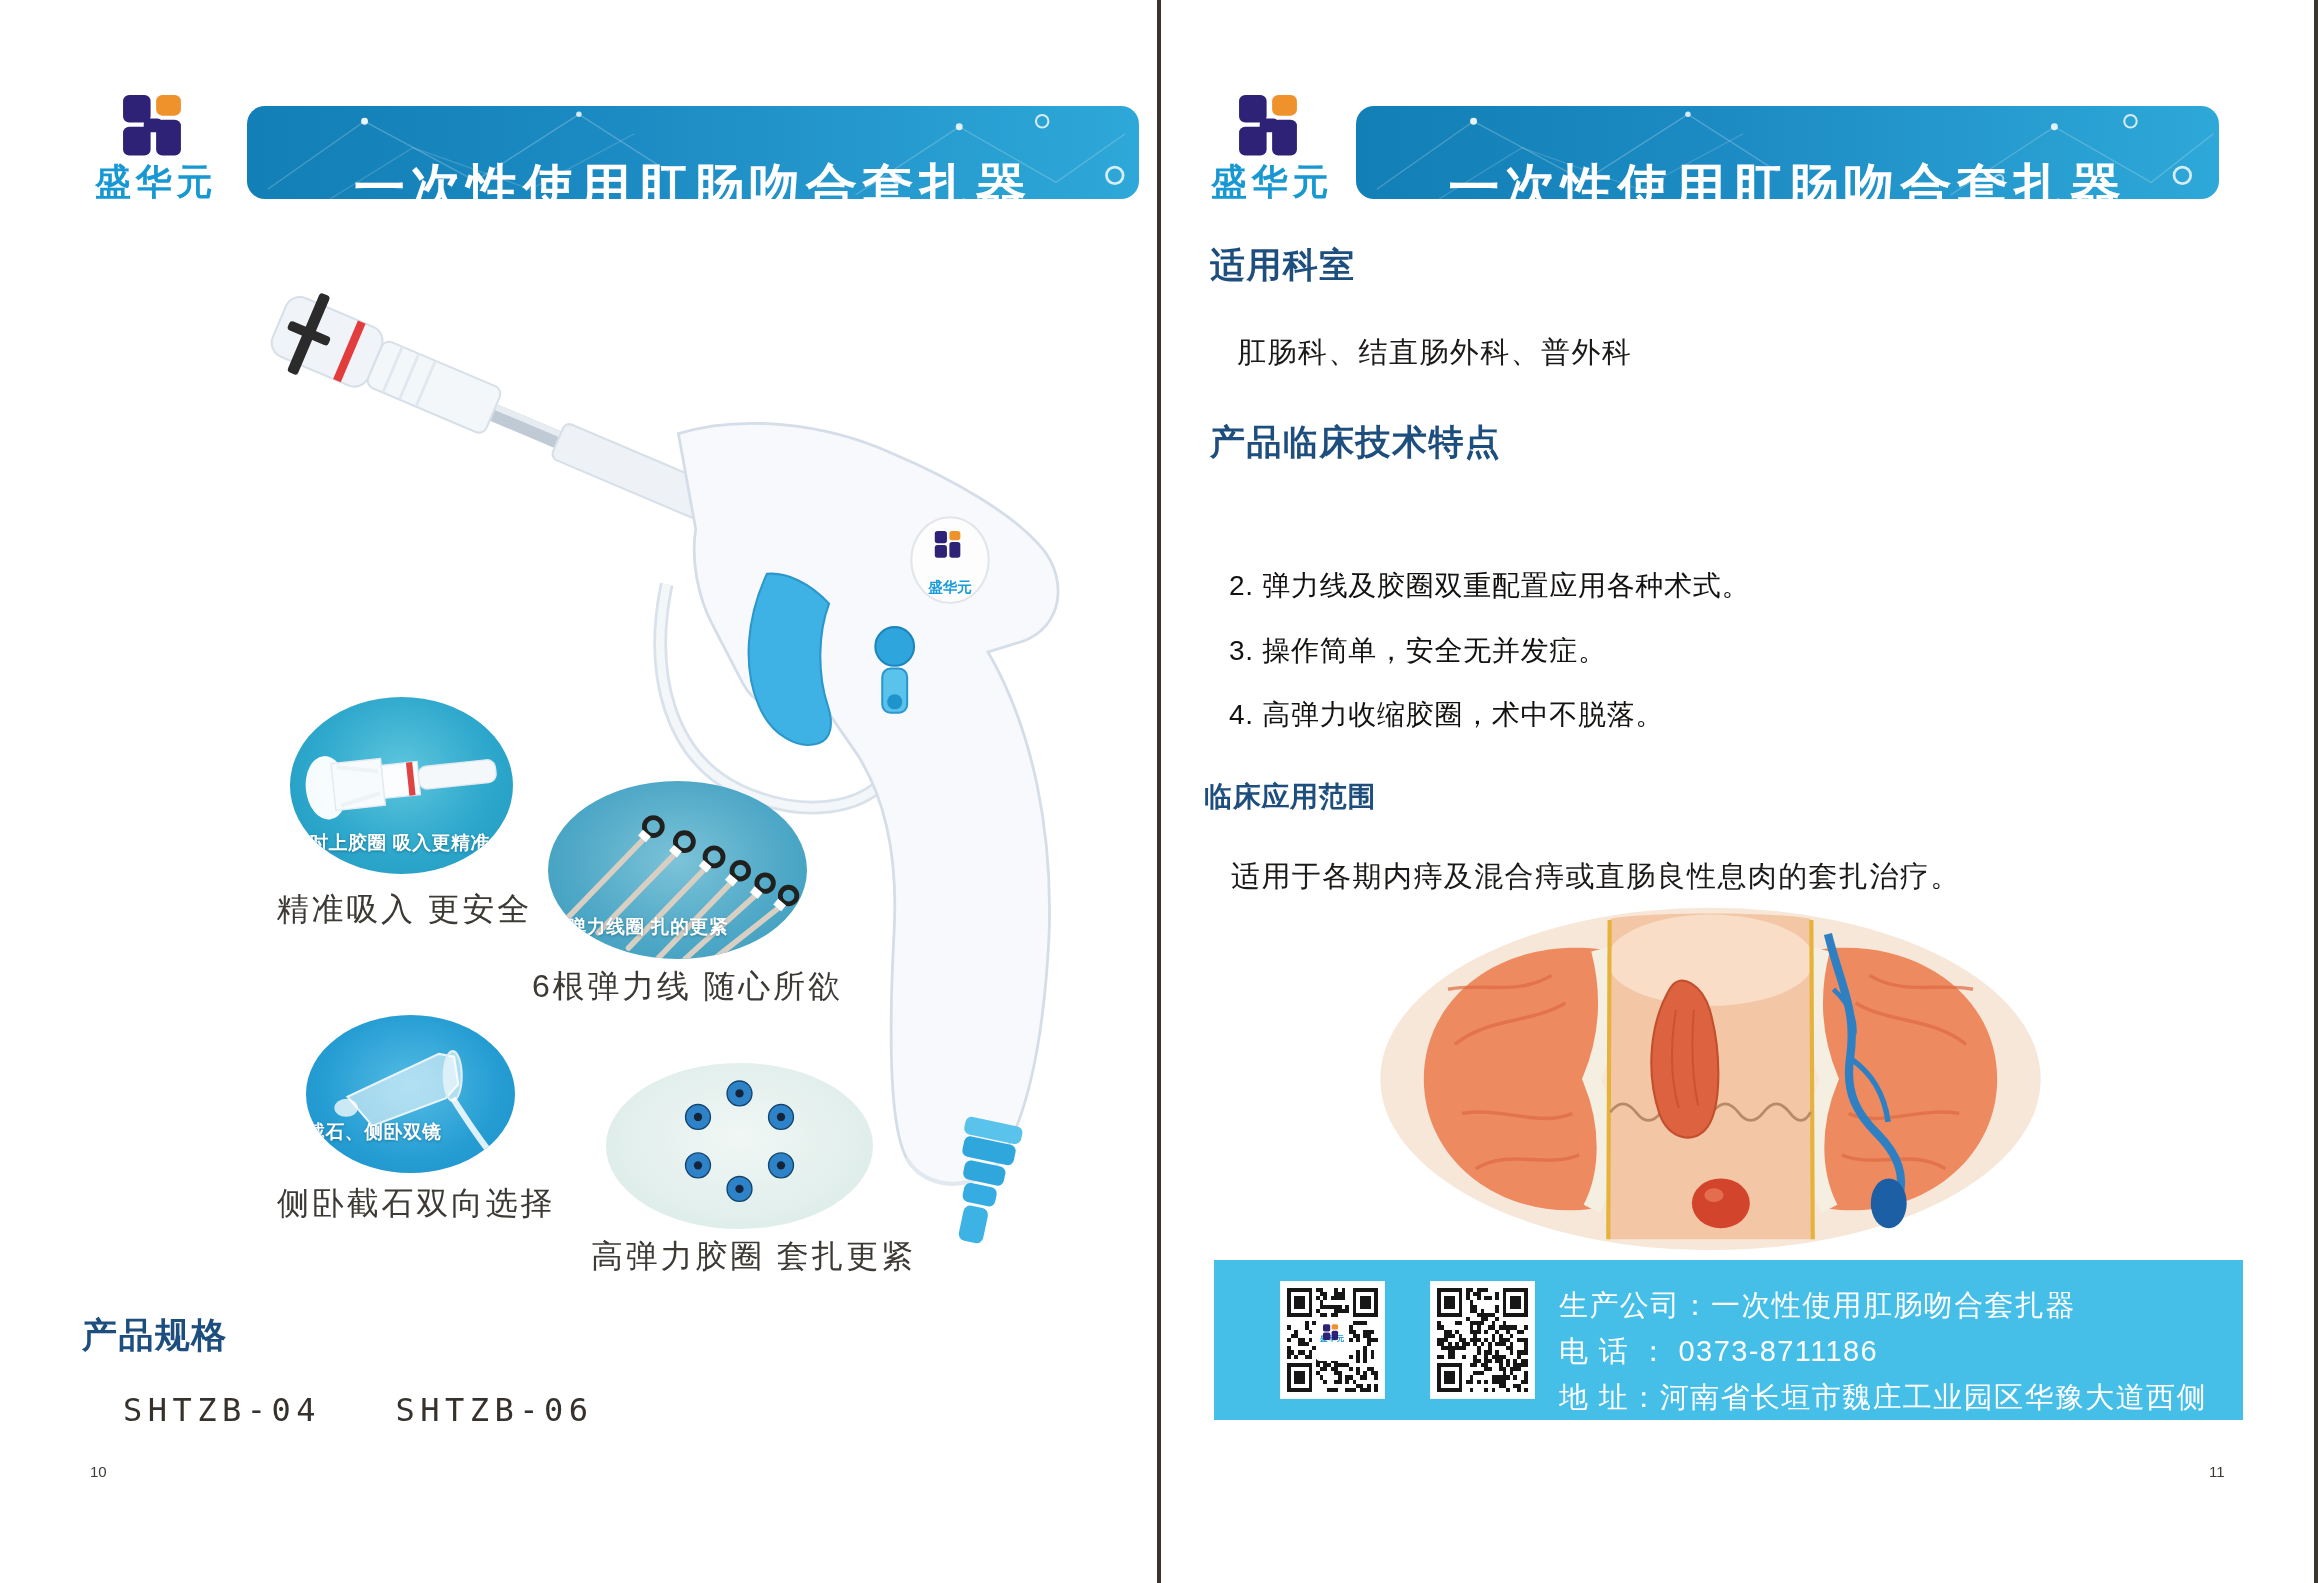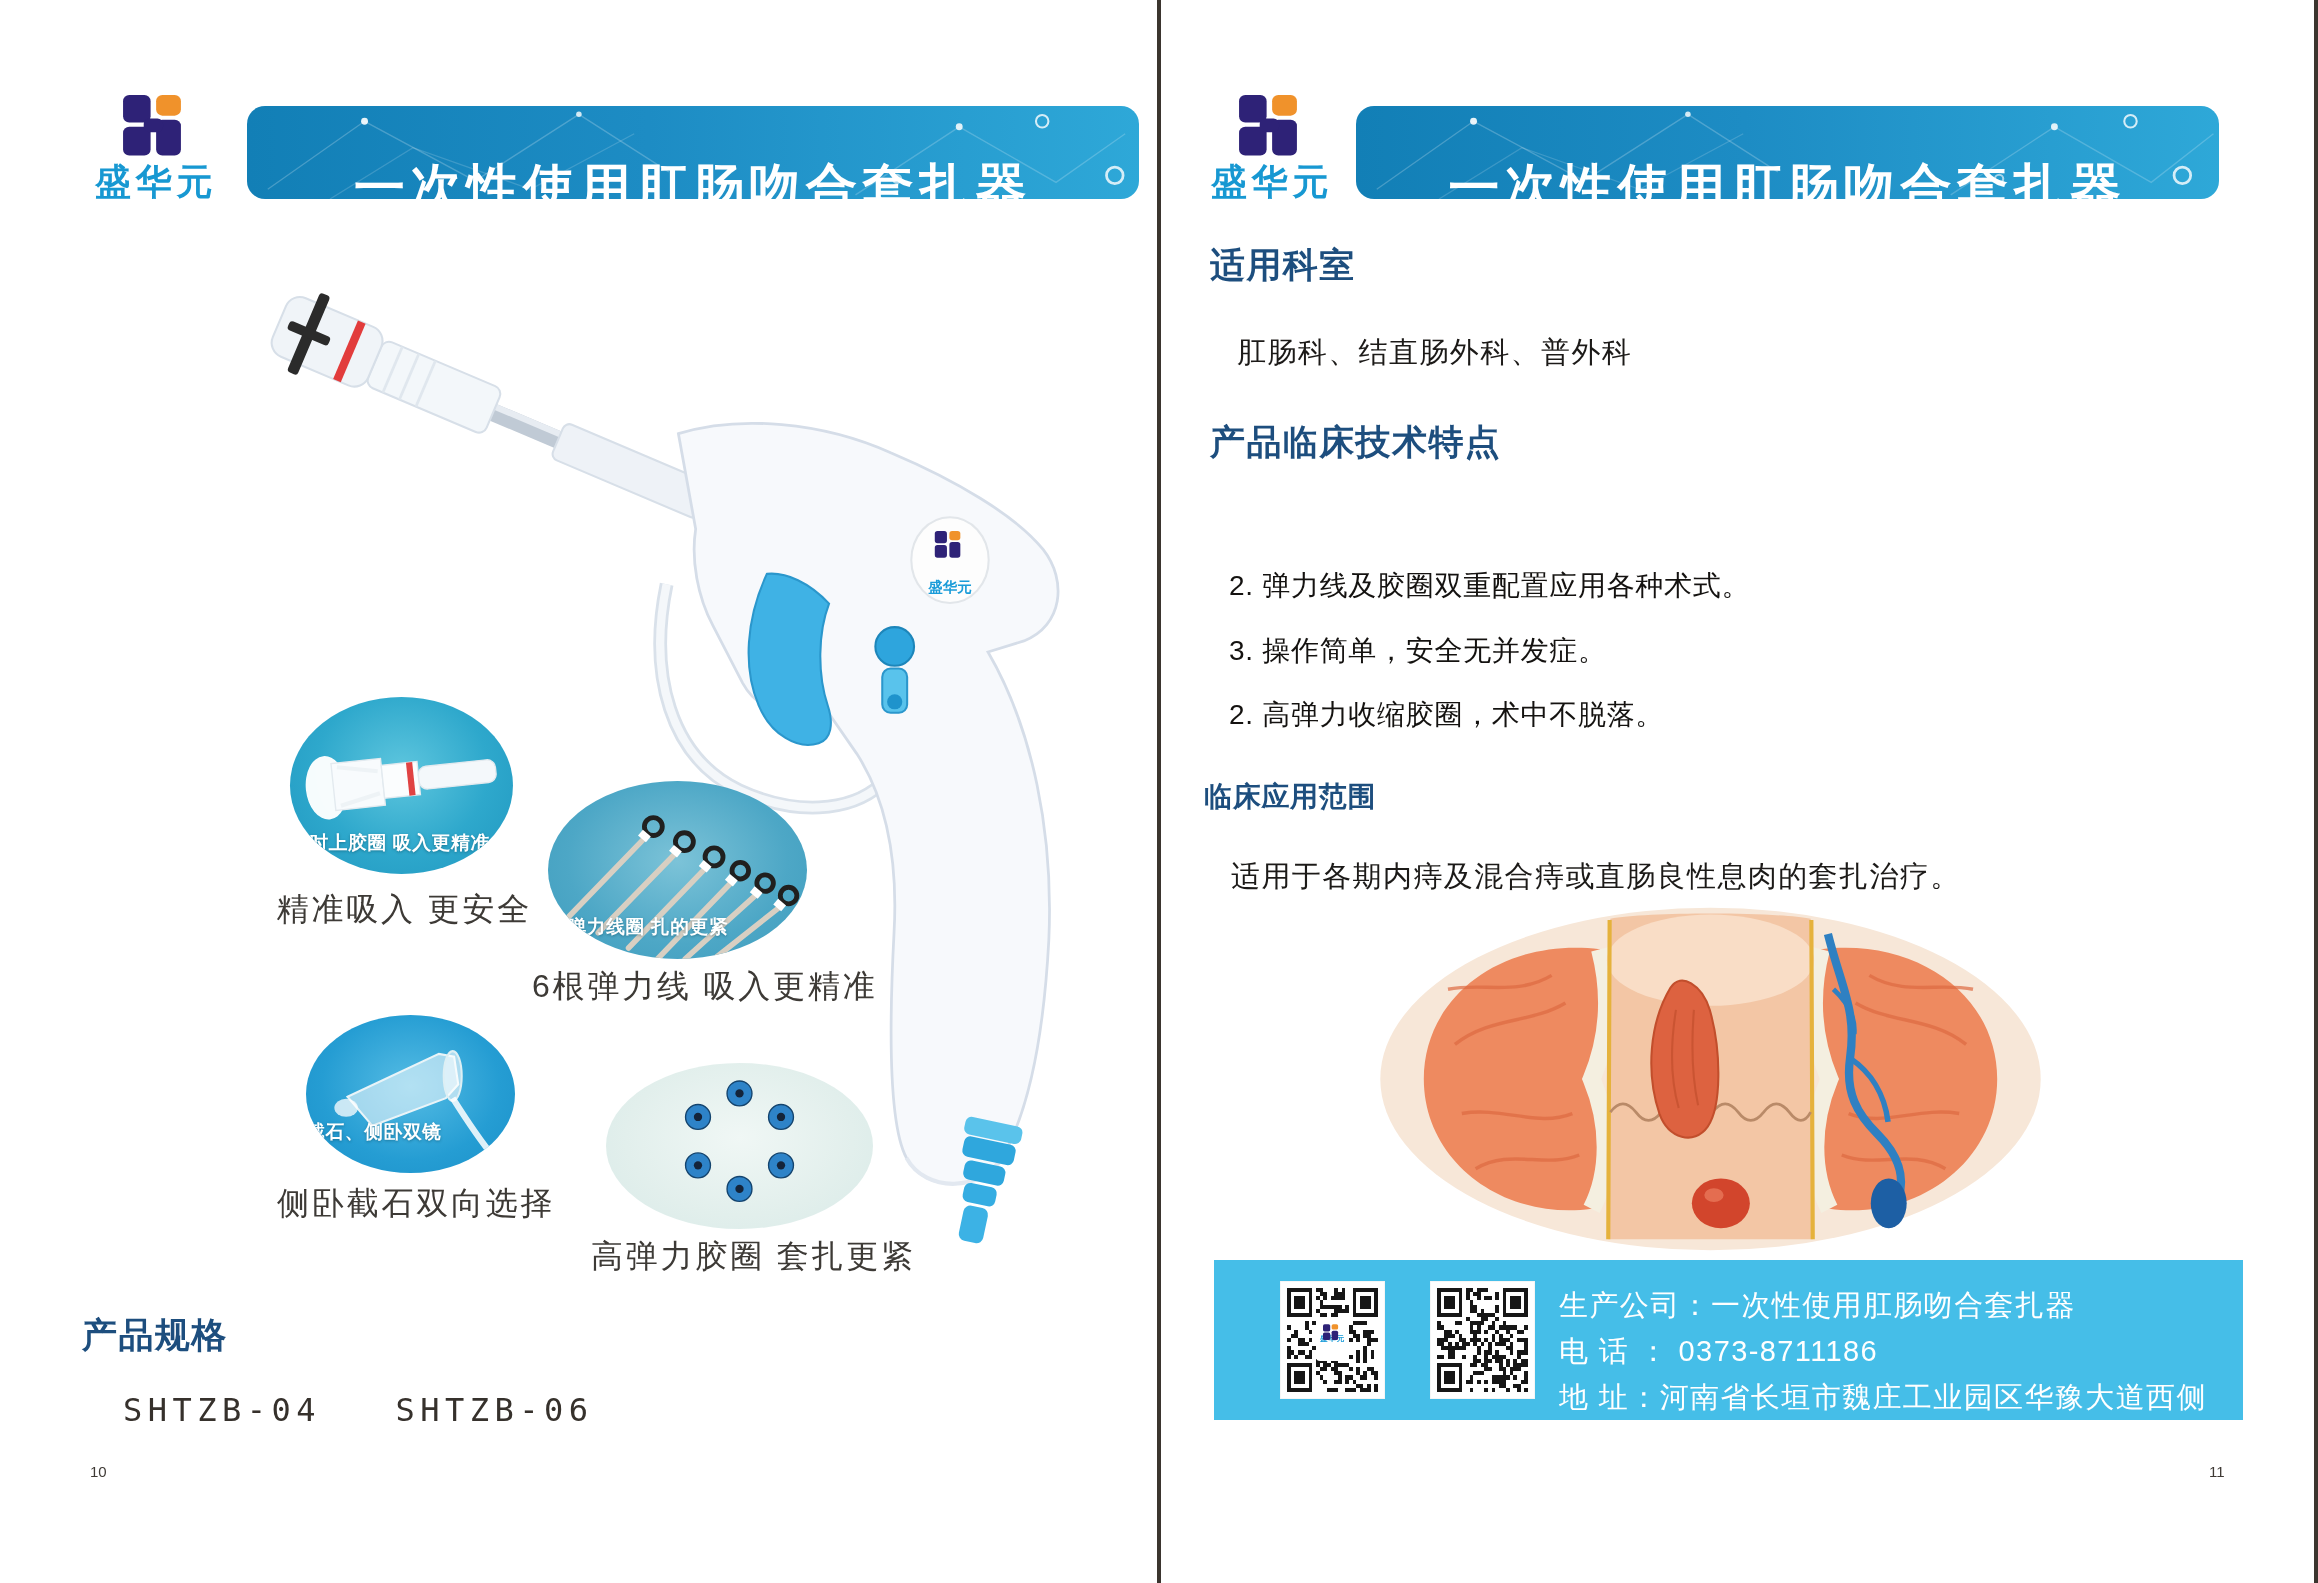--- a/index.html
+++ b/index.html
@@ -168,21 +168,21 @@
             </g>
           <g>
               <line x1="336" y1="182" x2="240" y2="258" stroke="#d8cfc2" stroke-width="8"></line>
               <circle cx="348" cy="166" r="12" stroke="#20201f" stroke-width="7" fill="none"></circle>
               <rect x="328" y="174" width="15" height="11" fill="#fff" transform="rotate(40 335 179)"></rect>
             </g>
         </g>
       </svg>
       <div class="callout-label" style="top:133px">高弹力线圈 扎的更紧</div>
     </div>
-    <div class="caption" style="left:532px;top:965px;width:304px">6根弹力线 吸入更精准</div>
+    <div class="caption" style="left:532px;top:965px;width:304px">6根弹力线 随心所欲</div>
 
     <div class="callout c-blue3" style="left:306px;top:1015px;width:209px;height:158px">
       <svg width="209" height="158" viewBox="0 0 302 228">
         <path d="M60,118 L192,56 L214,60 L220,100 L202,120 L96,160 Z" fill="rgba(255,255,255,0.55)" stroke="#e9f4f8" stroke-width="3"></path>
         <ellipse cx="58" cy="134" rx="17" ry="13" fill="rgba(255,255,255,0.75)"></ellipse>
         <ellipse cx="212" cy="88" rx="13" ry="36" fill="rgba(255,255,255,0.6)" stroke="#ddeff4" stroke-width="3"></ellipse>
         <path d="M212,120 C236,158 254,184 272,206" stroke="rgba(255,255,255,0.85)" stroke-width="9" fill="none"></path>
       </svg>
       <div class="callout-label" style="top:104px">截石、侧卧双镜</div>
     </div>
@@ -239,21 +239,21 @@
       <div class="banner-title">一次性使用肛肠吻合套扎器</div>
     </div>
 
     <div class="h1" style="left:1210px;top:242px">适用科室</div>
     <div class="body-text" style="left:1237px;top:333px">肛肠科、结直肠外科、普外科</div>
 
     <div class="h1" style="left:1210px;top:419px">产品临床技术特点</div>
     <div class="abs" style="left:1229px;top:503px;width:1002px;height:235px">
       <div class="feature" style="top:64px">2. 弹力线及胶圈双重配置应用各种术式。</div>
       <div class="feature" style="top:129px">3. 操作简单，安全无并发症。</div>
-      <div class="feature" style="top:193px">2. 高弹力收缩胶圈，术中不脱落。</div>
+      <div class="feature" style="top:193px">4. 高弹力收缩胶圈，术中不脱落。</div>
     </div>
 
     <div class="h2" style="left:1204px;top:778px">临床应用范围</div>
     <div class="body-text" style="left:1231px;top:857px">适用于各期内痔及混合痔或直肠良性息肉的套扎治疗。</div>
 
     <svg class="abs" style="left:1372px;top:906px" width="677" height="346" viewBox="0 0 980 500">
       <ellipse cx="490" cy="250" rx="478" ry="248" fill="#f7e7d8"></ellipse>
       <path d="M75,250 C75,130 190,45 330,62 C345,120 345,185 318,250 C345,315 345,385 318,438 C190,455 75,370 75,250 Z" fill="#ee8a60"></path>
       <path d="M905,250 C905,130 790,45 650,62 C635,120 635,185 662,250 C635,315 635,385 662,438 C790,455 905,370 905,250 Z" fill="#ee8a60"></path>
       <path d="M120,200 C170,160 230,170 280,140 M130,300 C190,290 240,320 290,300 M150,380 C200,350 250,380 300,360 M110,120 C160,110 210,130 260,100" stroke="#dd6a42" stroke-width="5" fill="none" opacity="0.7"></path>

